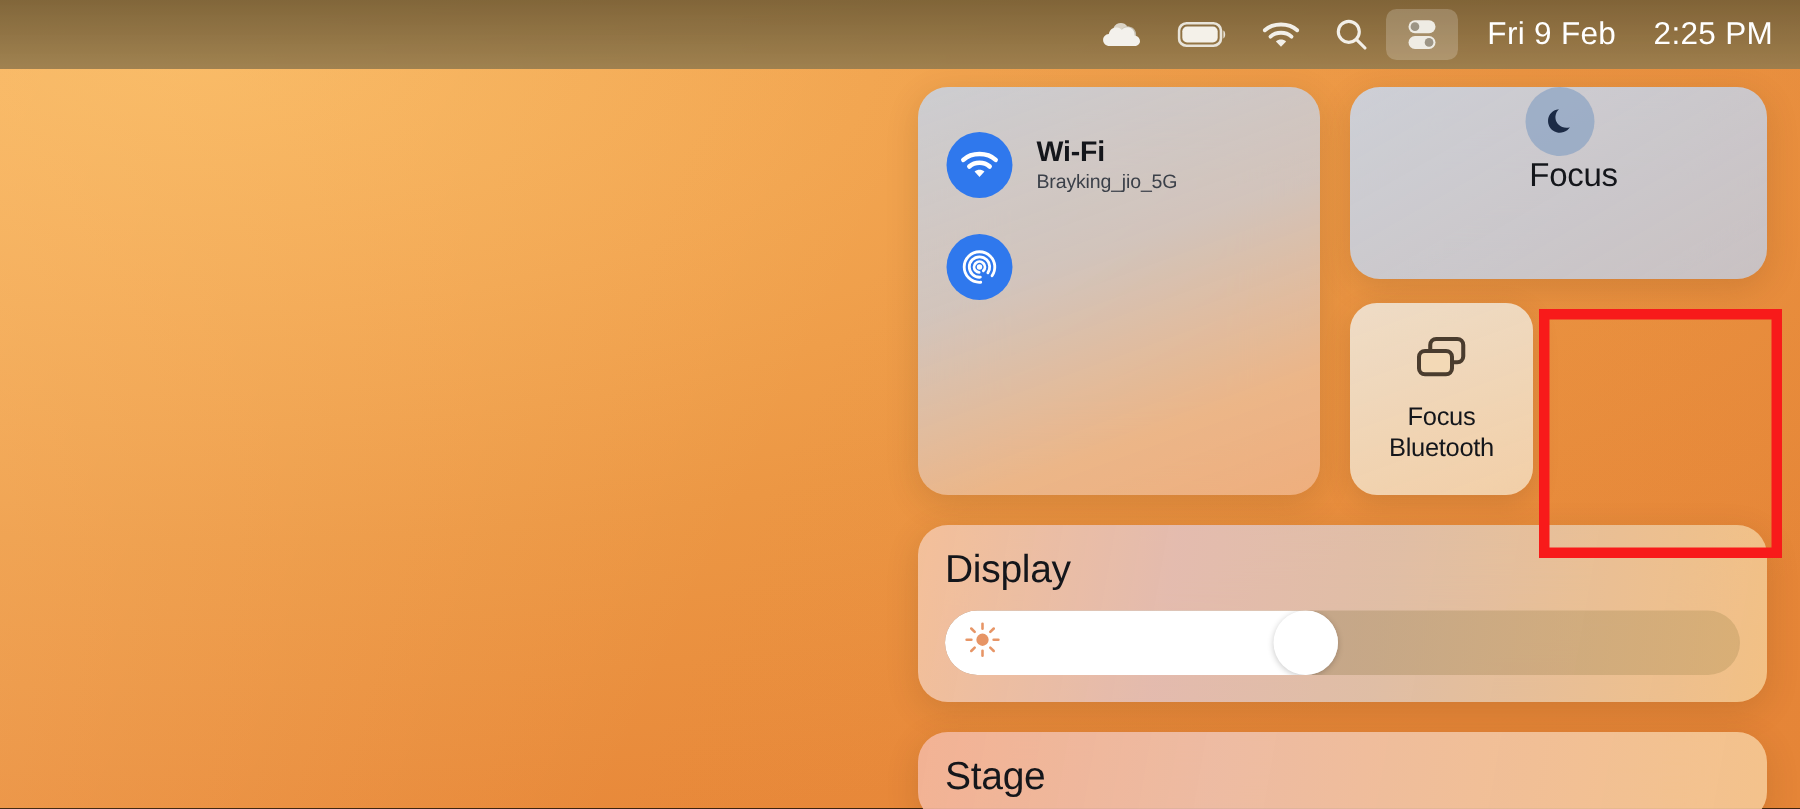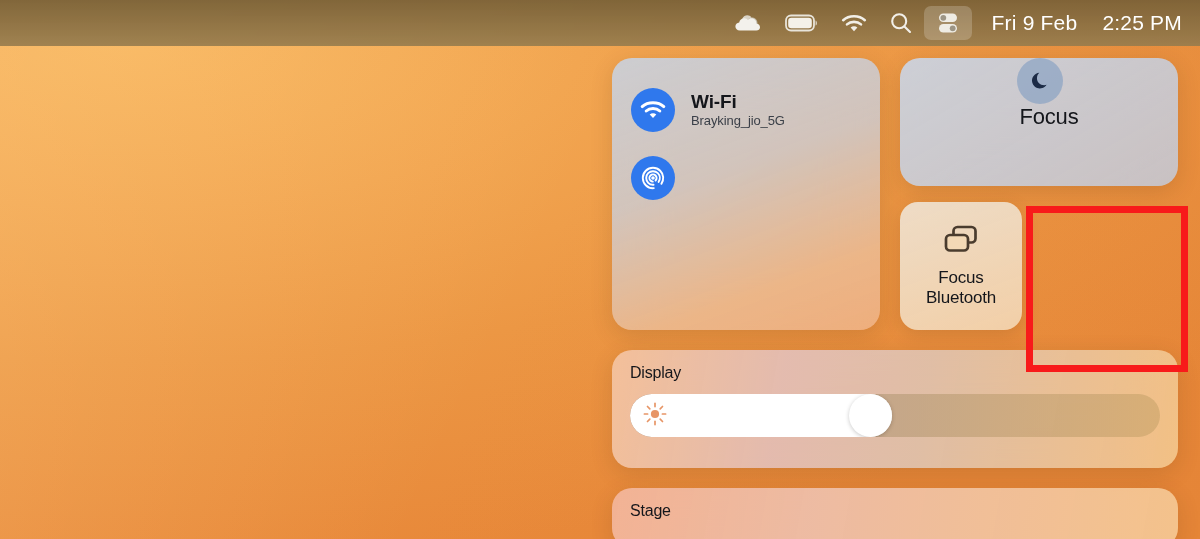--- a/index.html
+++ b/index.html
@@ -199,21 +199,21 @@
     width: 566px;
     height: 118px;
     border-radius: 20px;
     box-sizing: border-box;
     padding: 14px 18px 0 18px;
     background: linear-gradient(100deg, rgba(244,198,166,.88) 0%, rgba(226,196,196,.84) 30%, rgba(222,200,186,.84) 55%, rgba(244,202,146,.86) 100%);
     backdrop-filter: blur(26px);
     box-shadow: 0 6px 22px rgba(80,50,20,.16);
   }
   .card-title {
-    font-size: 16px;
+    font-size: 26px;
     color: #14161b;
     letter-spacing: -.2px;
     margin-bottom: 12px;
   }
   .slider {
     position: relative;
     height: 43px;
     border-radius: 22px;
     overflow: hidden;
     background: linear-gradient(95deg, rgba(150,140,130,.55) 0%, rgba(178,150,110,.55) 55%, rgba(196,160,104,.55) 100%);

